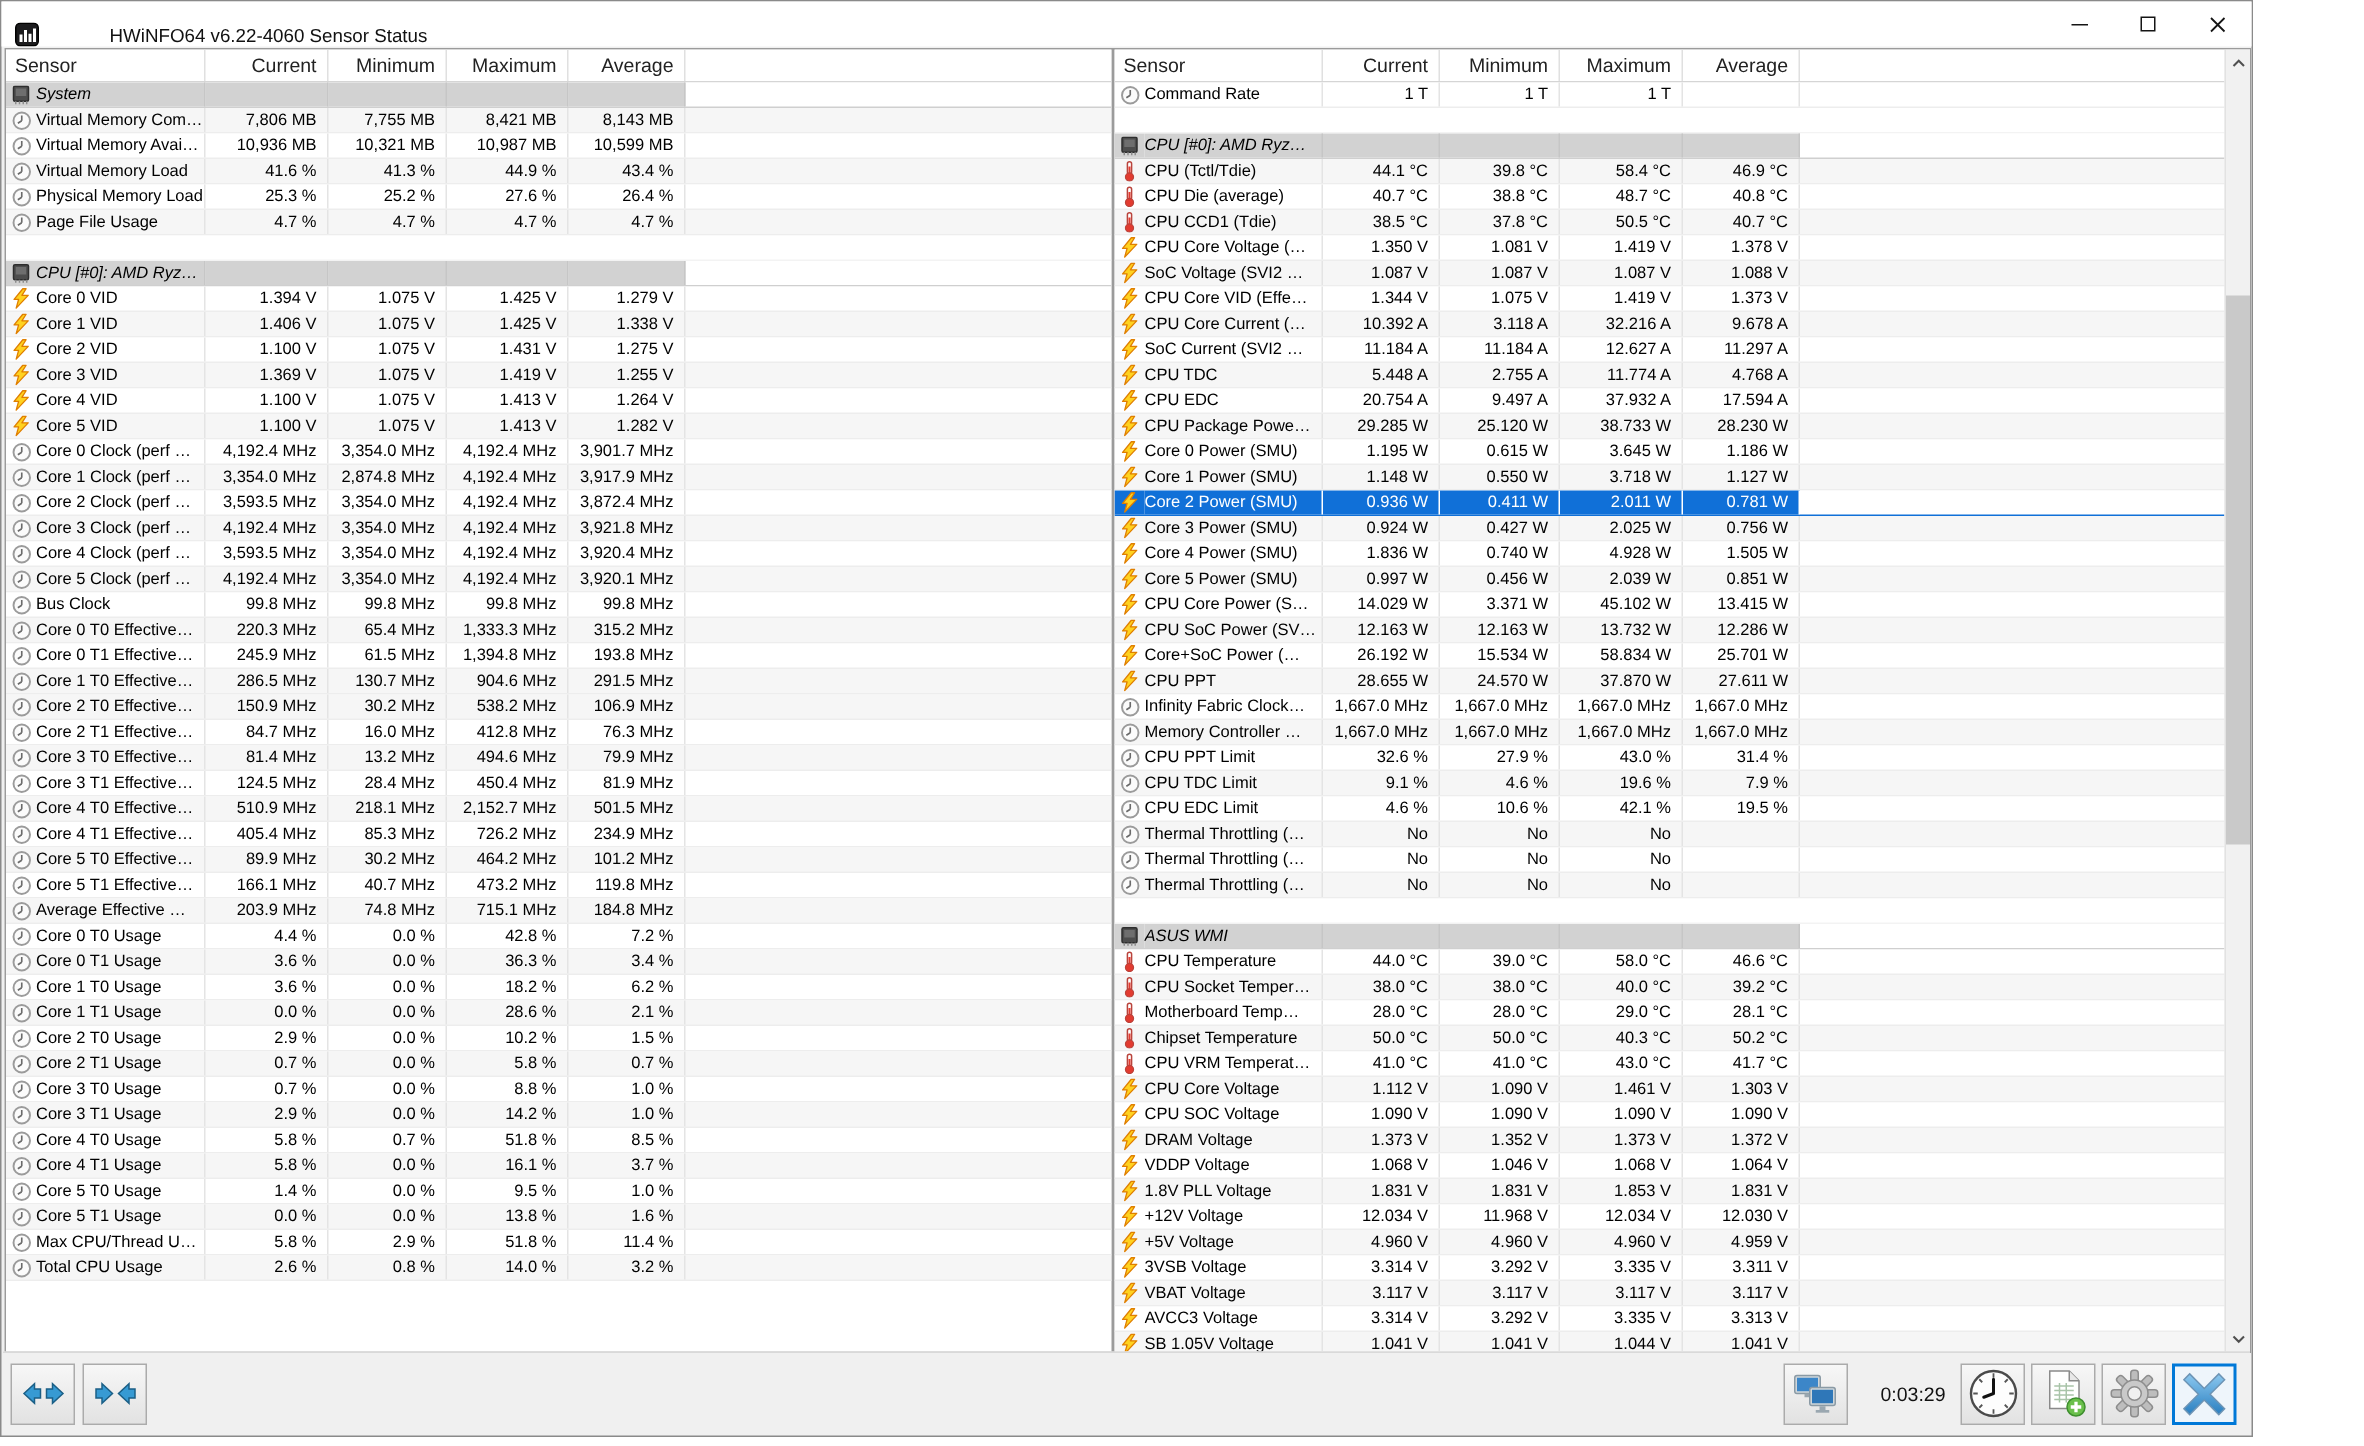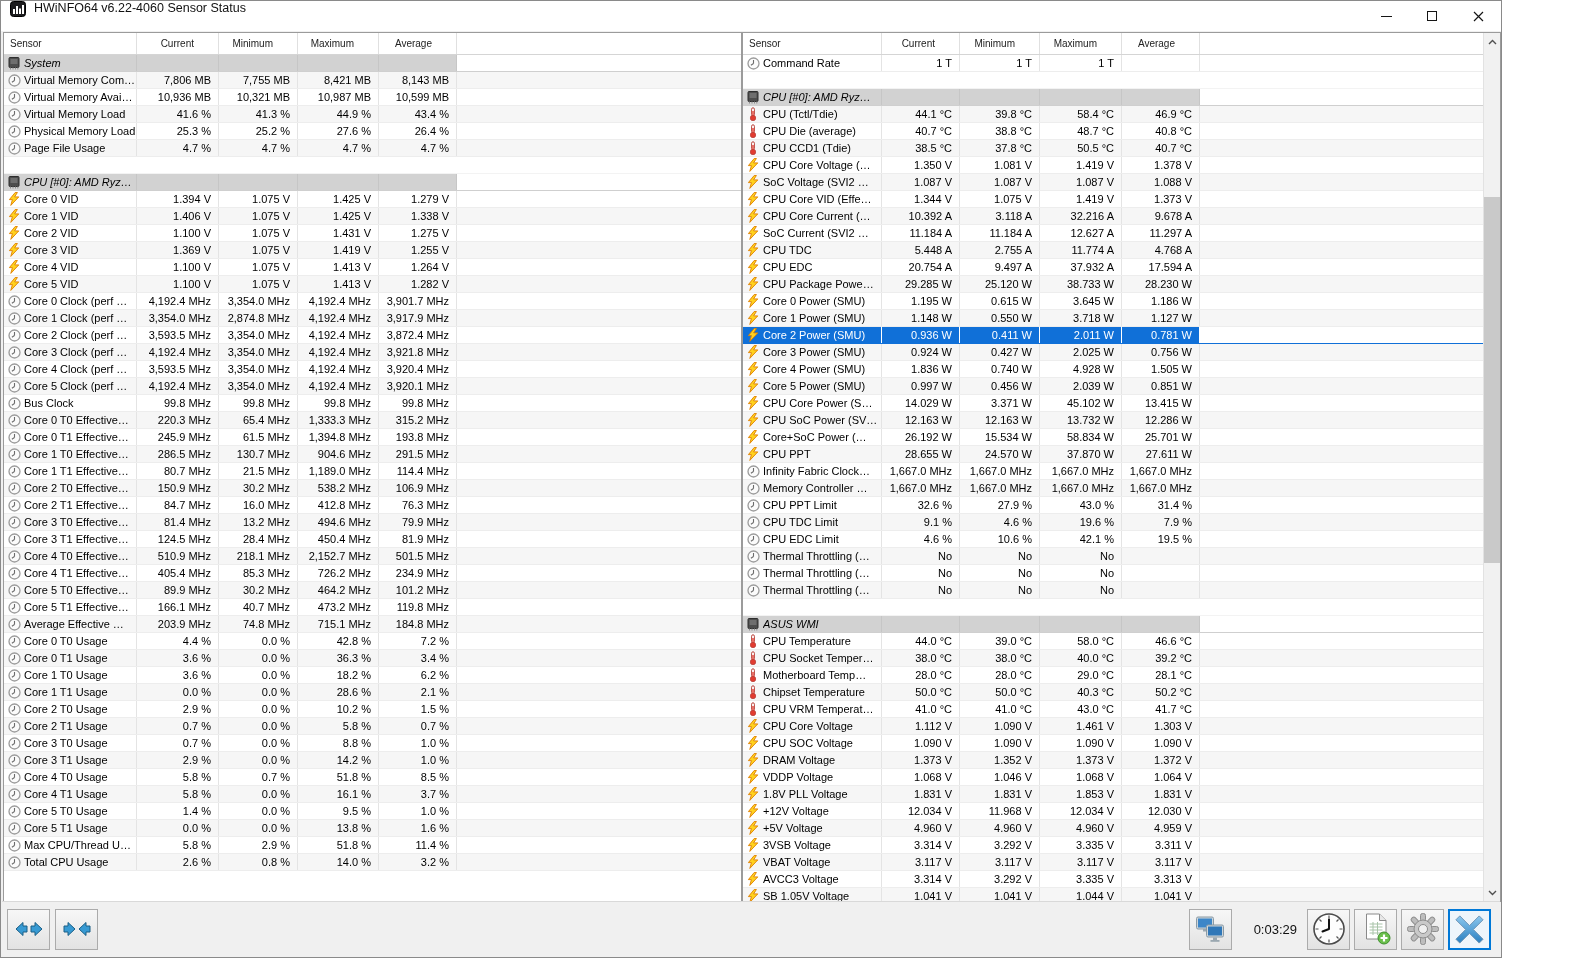--- a/index.html
+++ b/index.html
@@ -4,37 +4,37 @@
 <style>
   * { margin:0; padding:0; box-sizing:border-box; }
   html,body { background:#fff; }
   body { font-family:"Liberation Sans", sans-serif; }
   .screen { position:relative; width:1576px; height:964px; background:#ffffff; overflow:hidden; }
 
   
   .window { position:absolute; left:0; top:0; width:1502px; height:958px;
             background:#f0f0f0; border:1px solid #8a8a8a; }
   .titlebar { position:absolute; left:0; top:0; right:0; height:30px; background:#ffffff;
-              display:flex; align-items:flex-start; }
+              display:flex; align-items:flex-end;gap:39px; }
   .app-icon { width:16px; height:16px; margin-left:9px; flex:0 0 auto; }
   .title { margin-left:8px; font-size:12.5px; color:#111; }
   .win-controls { position:absolute; right:0; top:0; height:30px; display:flex; }
   .win-btn { width:46px; height:30px; display:flex; align-items:center; justify-content:center; }
   .glyph-min { width:11px; height:0; border-top:1px solid #151515; }
   .glyph-max { width:10px; height:10px; border:1px solid #151515; }
 
   
   .content { position:absolute; left:1px; right:1px; top:31px; height:870px; }
   .panel { position:absolute; top:0; bottom:0; background:#fff; border:1px solid #9b9b9b; overflow:hidden; }
   .panel-left  { left:1px;  width:739px; --wl:113px; --w1:82px; --w2:79px; --w3:81px; --w4:78px; }
   .panel-right { left:740px; width:759px; --wl:119px; --w1:78px; --w2:80px; --w3:82px; --w4:78px; }
   .panel-right .phead, .panel-right .pbody { margin-right:17px; }
 
   .phead { display:flex; height:22px; background:#fff; border-bottom:1px solid #d5d5d5; }
-  .hc { font-size:10px; color:#222; line-height:21px; text-align:right; padding-right:24px;
+  .hc { font-size:13px; color:#222; line-height:21px; text-align:right; padding-right:7px;
         border-right:1px solid #e0e0e0; }
   .hc-label { width:calc(20px + var(--wl)); text-align:left; padding-left:6px; }
   .hc:nth-child(2){ width:var(--w1);text-align:right;} .hc:nth-child(3){ width:var(--w2);}
   .hc:nth-child(4){ width:var(--w3);} .hc:nth-child(5){ width:var(--w4);}
   .hc-fill { flex:1; border-right:none; }
 
   .row { display:flex; height:17px; border-bottom:1px solid #ededed; background:#fff; }
   .row.alt { background:#f6f6f6; }
   .row.spacer { background:#fff; border-bottom:1px solid #f3f3f3; }
   .c { height:16px; font-size:11px; line-height:16px; color:#000; overflow:hidden; white-space:nowrap; }
@@ -424,34 +424,20 @@
                   <path d="M6.5 6.5 L6.5 3 M6.5 6.5 L3.9 8.2" stroke="#6b6b6b" stroke-width="1.1" fill="none"></path>
                 </svg>
               </span>
               <span class="c cl">Core 1 T0 Effective…</span>
               <span class="c cv cv1">286.5 MHz</span>
               <span class="c cv cv2">130.7 MHz</span>
               <span class="c cv cv3">904.6 MHz</span>
               <span class="c cv cv4">291.5 MHz</span>
               <span class="c fill"></span>
             </div>
-            <div class="row">
-              <span class="c ic">
-                <svg width="13" height="13" viewBox="0 0 13 13">
-                  <circle cx="6.5" cy="6.5" r="5.5" fill="#fbfbfb" stroke="#9b9b9b" stroke-width="1.3"></circle>
-                  <path d="M6.5 6.5 L6.5 3 M6.5 6.5 L3.9 8.2" stroke="#6b6b6b" stroke-width="1.1" fill="none"></path>
-                </svg>
-              </span>
-              <span class="c cl">Core 1 T1 Effective…</span>
-              <span class="c cv cv1">80.7 MHz</span>
-              <span class="c cv cv2">21.5 MHz</span>
-              <span class="c cv cv3">1,189.0 MHz</span>
-              <span class="c cv cv4">114.4 MHz</span>
-              <span class="c fill"></span>
-            </div>
             <div class="row alt">
               <span class="c ic">
                 <svg width="13" height="13" viewBox="0 0 13 13">
                   <circle cx="6.5" cy="6.5" r="5.5" fill="#fbfbfb" stroke="#9b9b9b" stroke-width="1.3"></circle>
                   <path d="M6.5 6.5 L6.5 3 M6.5 6.5 L3.9 8.2" stroke="#6b6b6b" stroke-width="1.1" fill="none"></path>
                 </svg>
               </span>
               <span class="c cl">Core 2 T0 Effective…</span>
               <span class="c cv cv1">150.9 MHz</span>
               <span class="c cv cv2">30.2 MHz</span>

